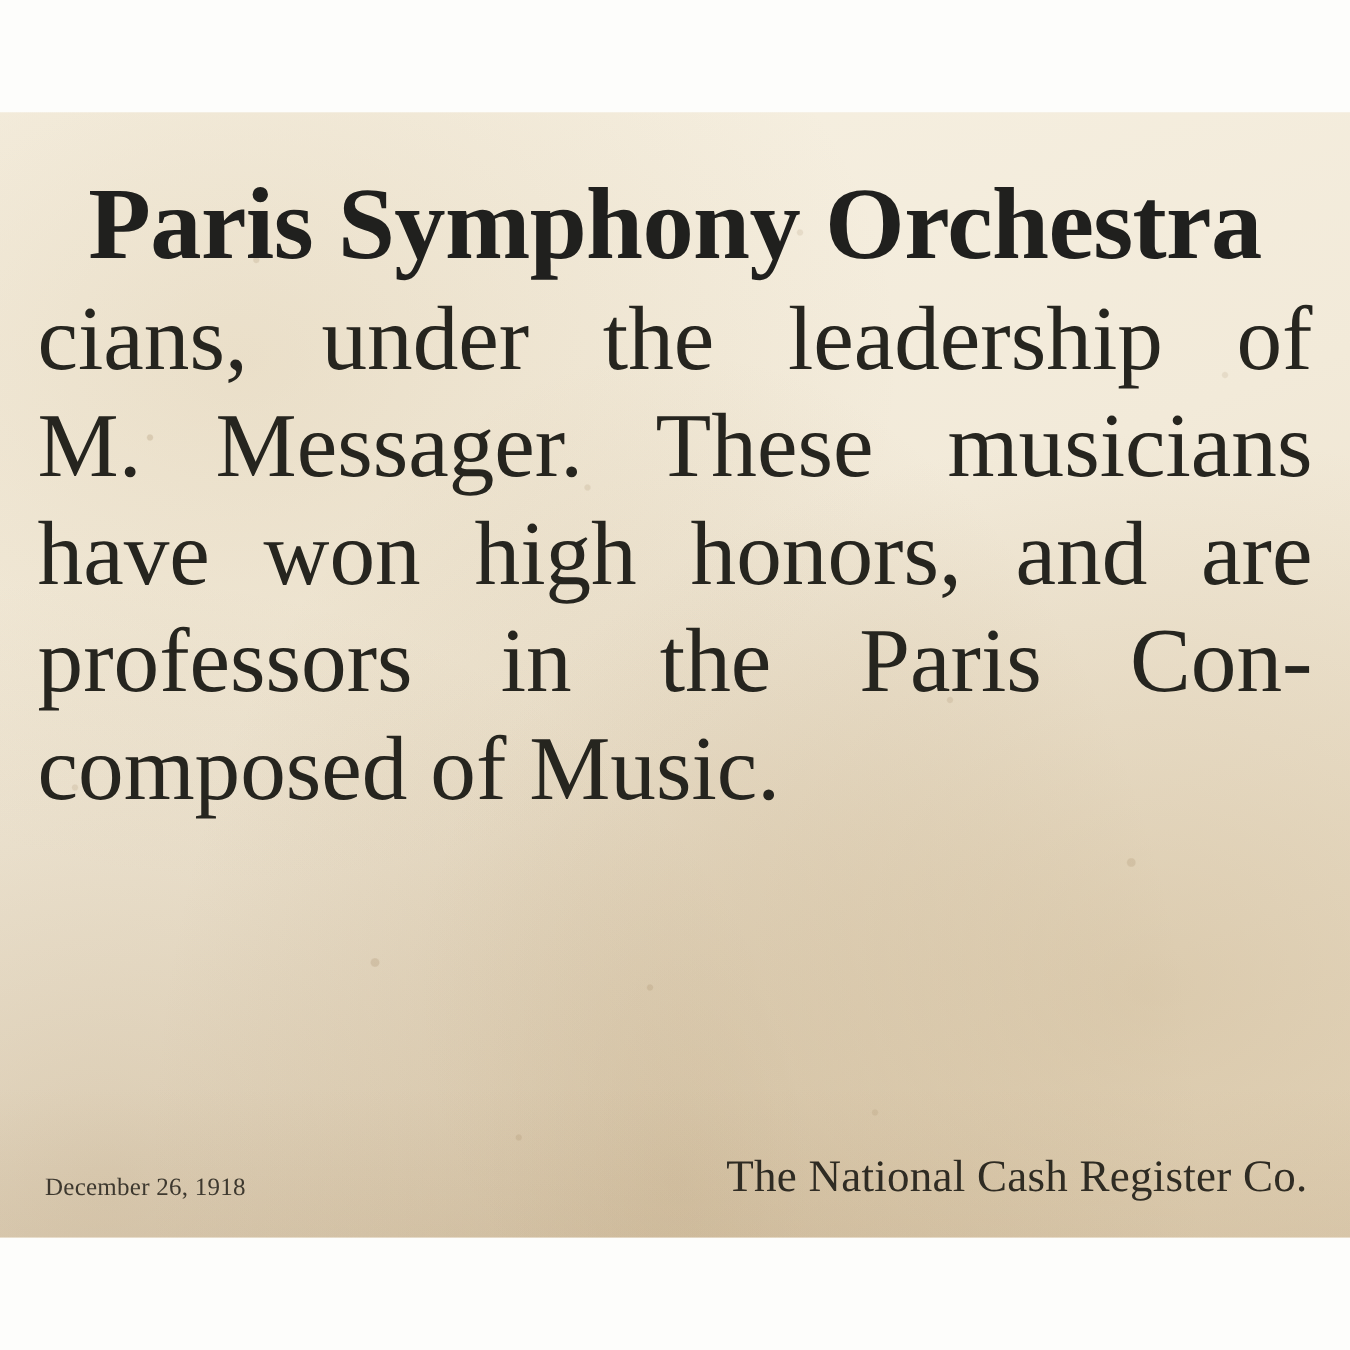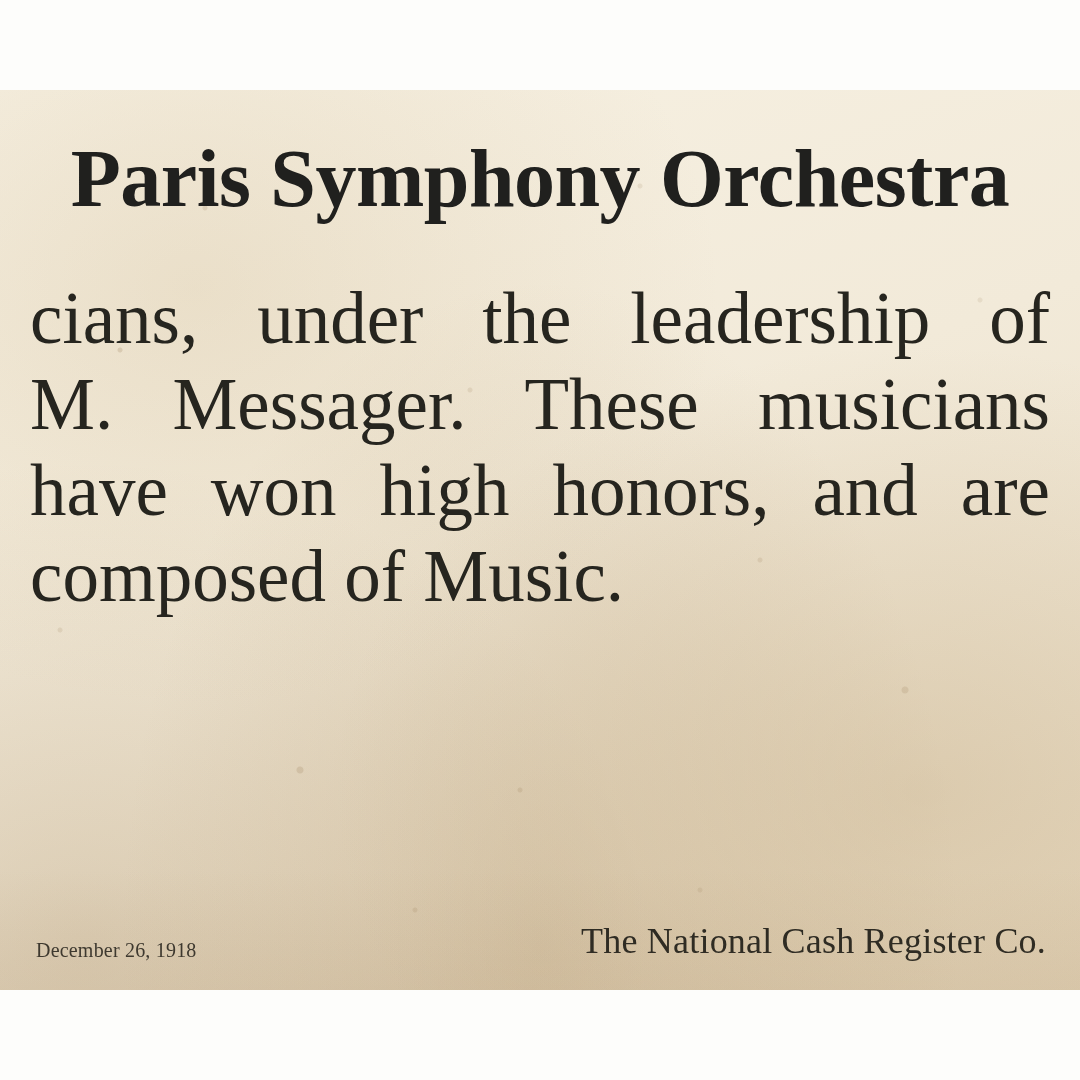--- a/index.html
+++ b/index.html
@@ -63,21 +63,20 @@
   }
 
   .content {
     position: relative;
     width: 100%;
     height: 100%;
     box-sizing: border-box;
     padding: 48px 30px 22px 30px;
     display: flex;
     flex-direction: column;
-    gap: 48px;
   }
 
   .headline {
     font-family: "Liberation Serif", serif;
     font-weight: bold;
     font-size: 82px;
     line-height: 1.0;
     letter-spacing: -0.5px;
     color: #20201e;
     text-align: center;
@@ -143,20 +142,21 @@
   <div class="card">
     <div class="speckles"></div>
     <div class="content">
 
       <h1 class="headline">Paris Symphony Orchestra</h1>
 
       <div class="body-text">
         <span class="body-line">cians, under the leadership of</span>
         <span class="body-line">M. Messager.  These musicians</span>
         <span class="body-line">have won high honors, and are</span>
+        <span class="body-line">professors in the Paris Con-</span>
         <span class="body-line last">composed of Music.</span>
       </div>
 
       <div class="footer">
         <span class="date">December 26, 1918</span>
         <span class="company">The National Cash Register Co.</span>
       </div>
 
     </div>
     <div class="edge-shade"></div>

